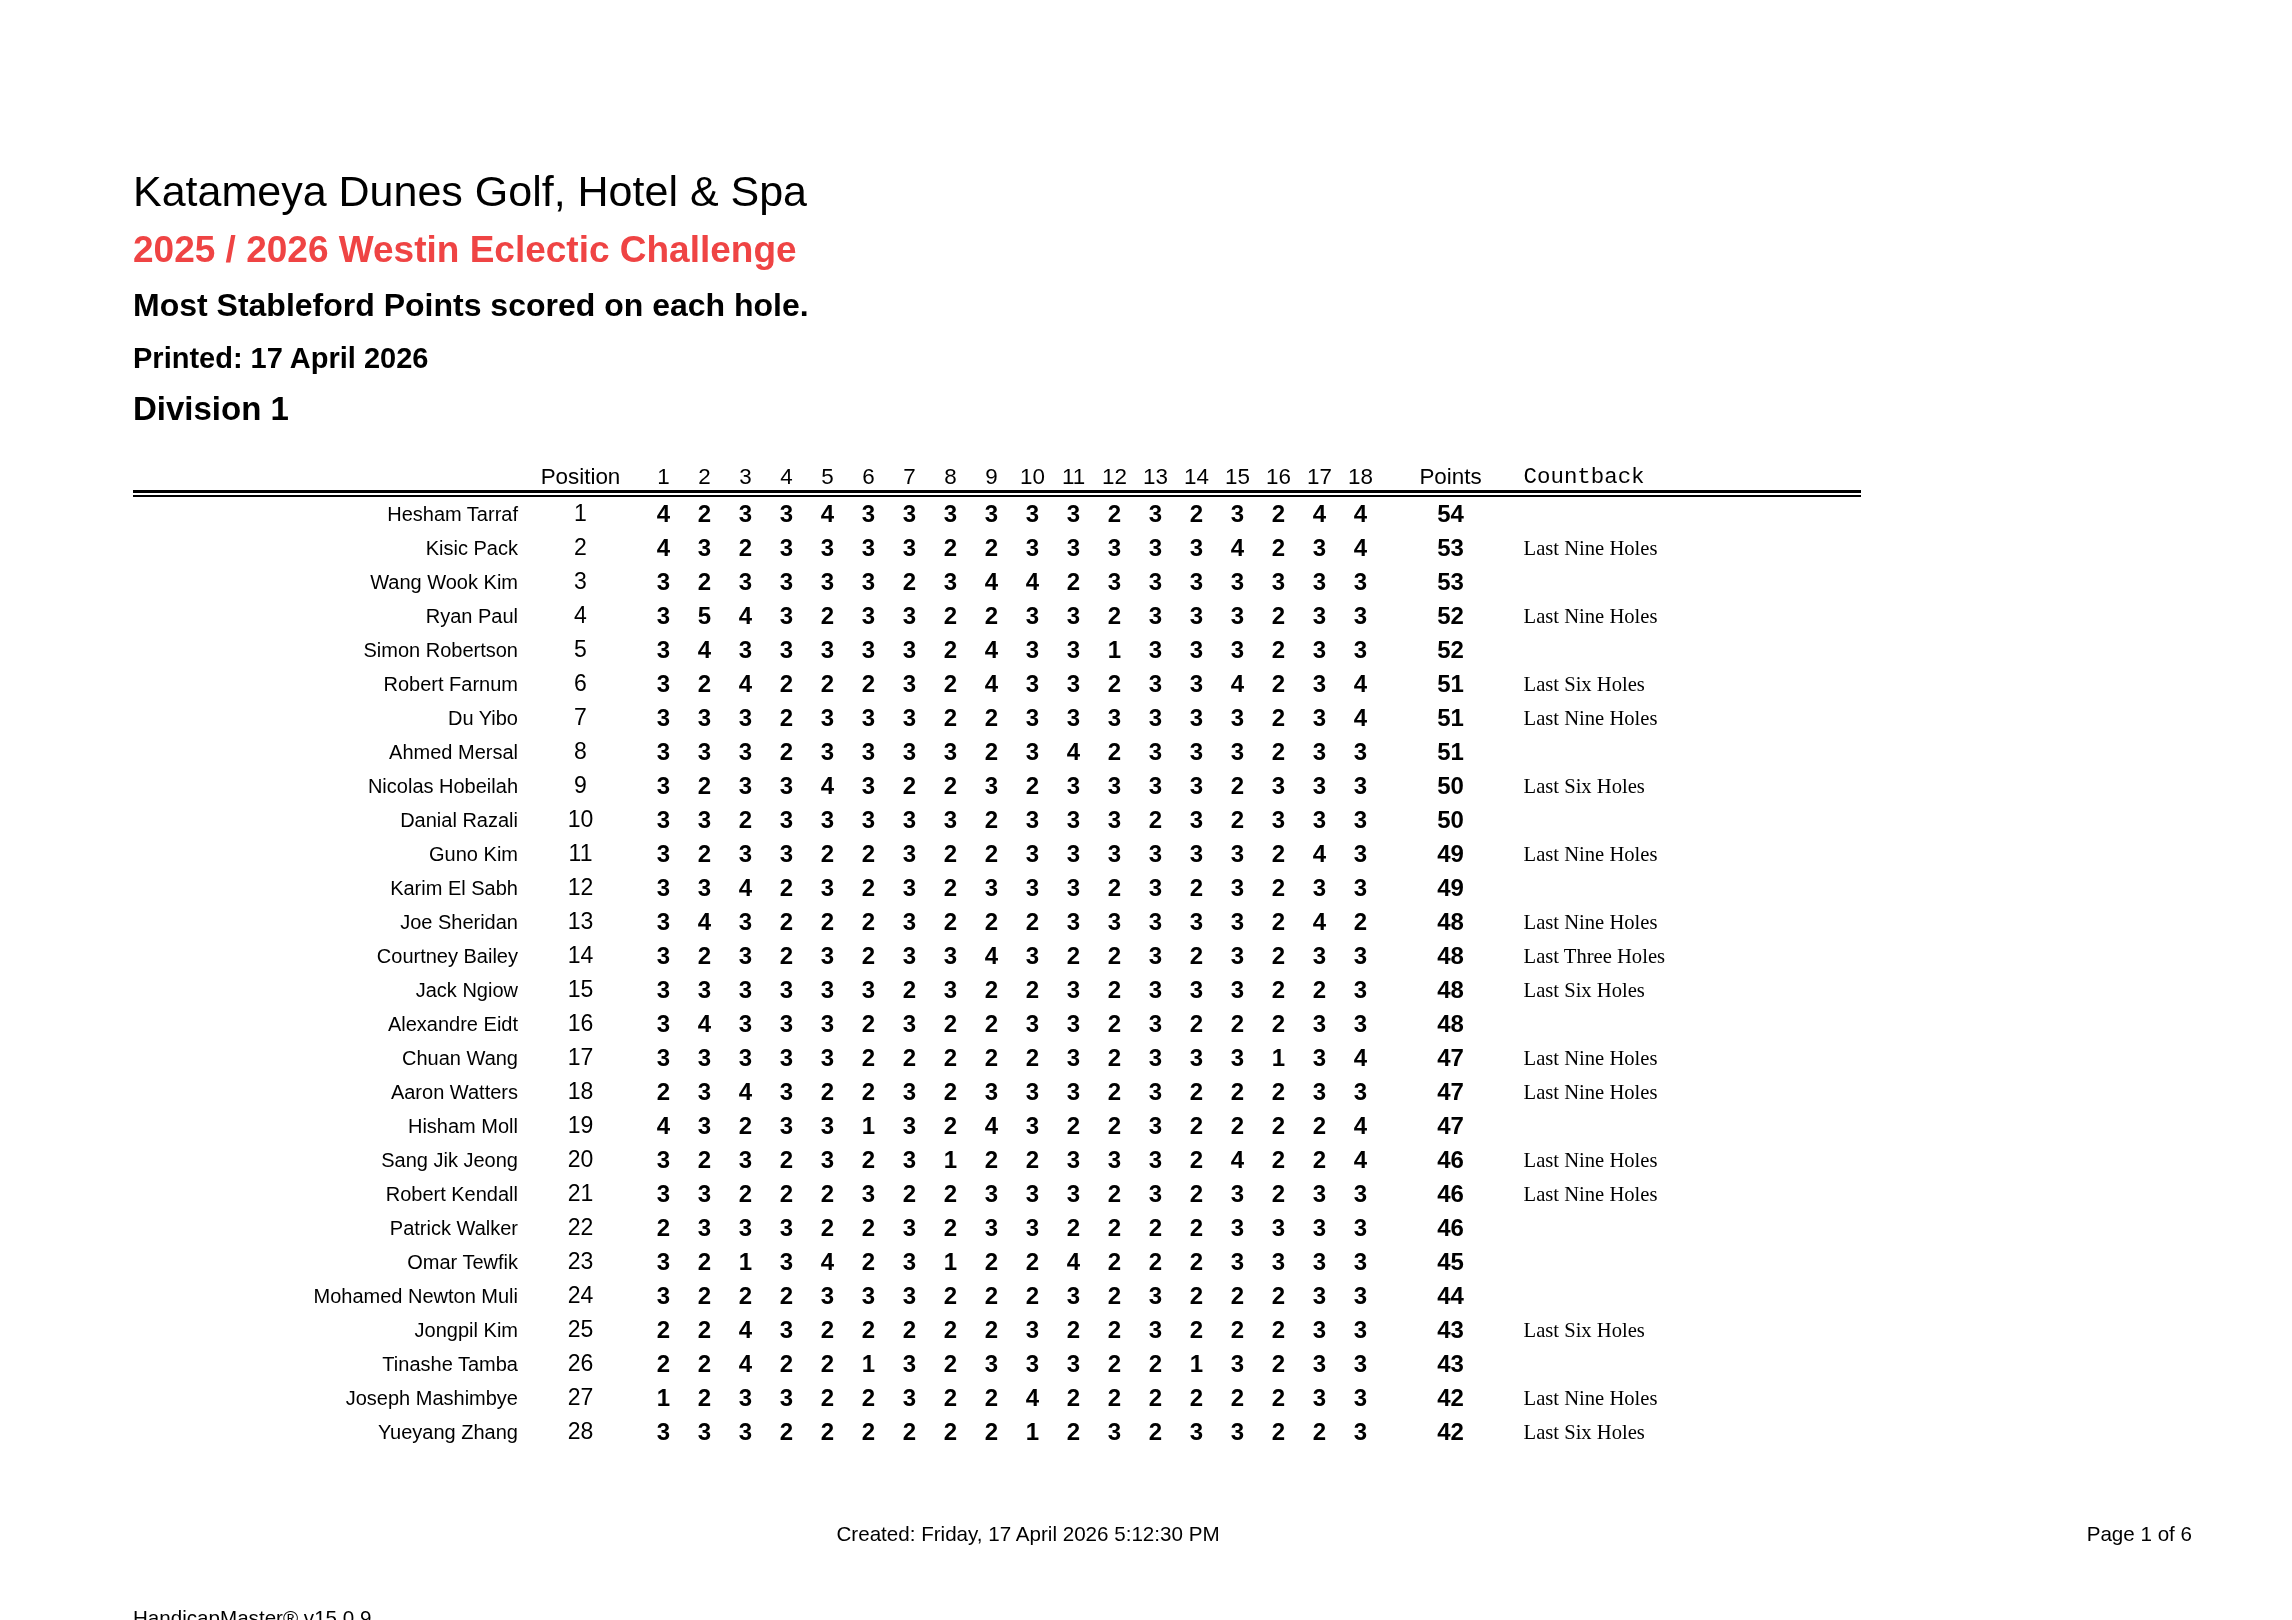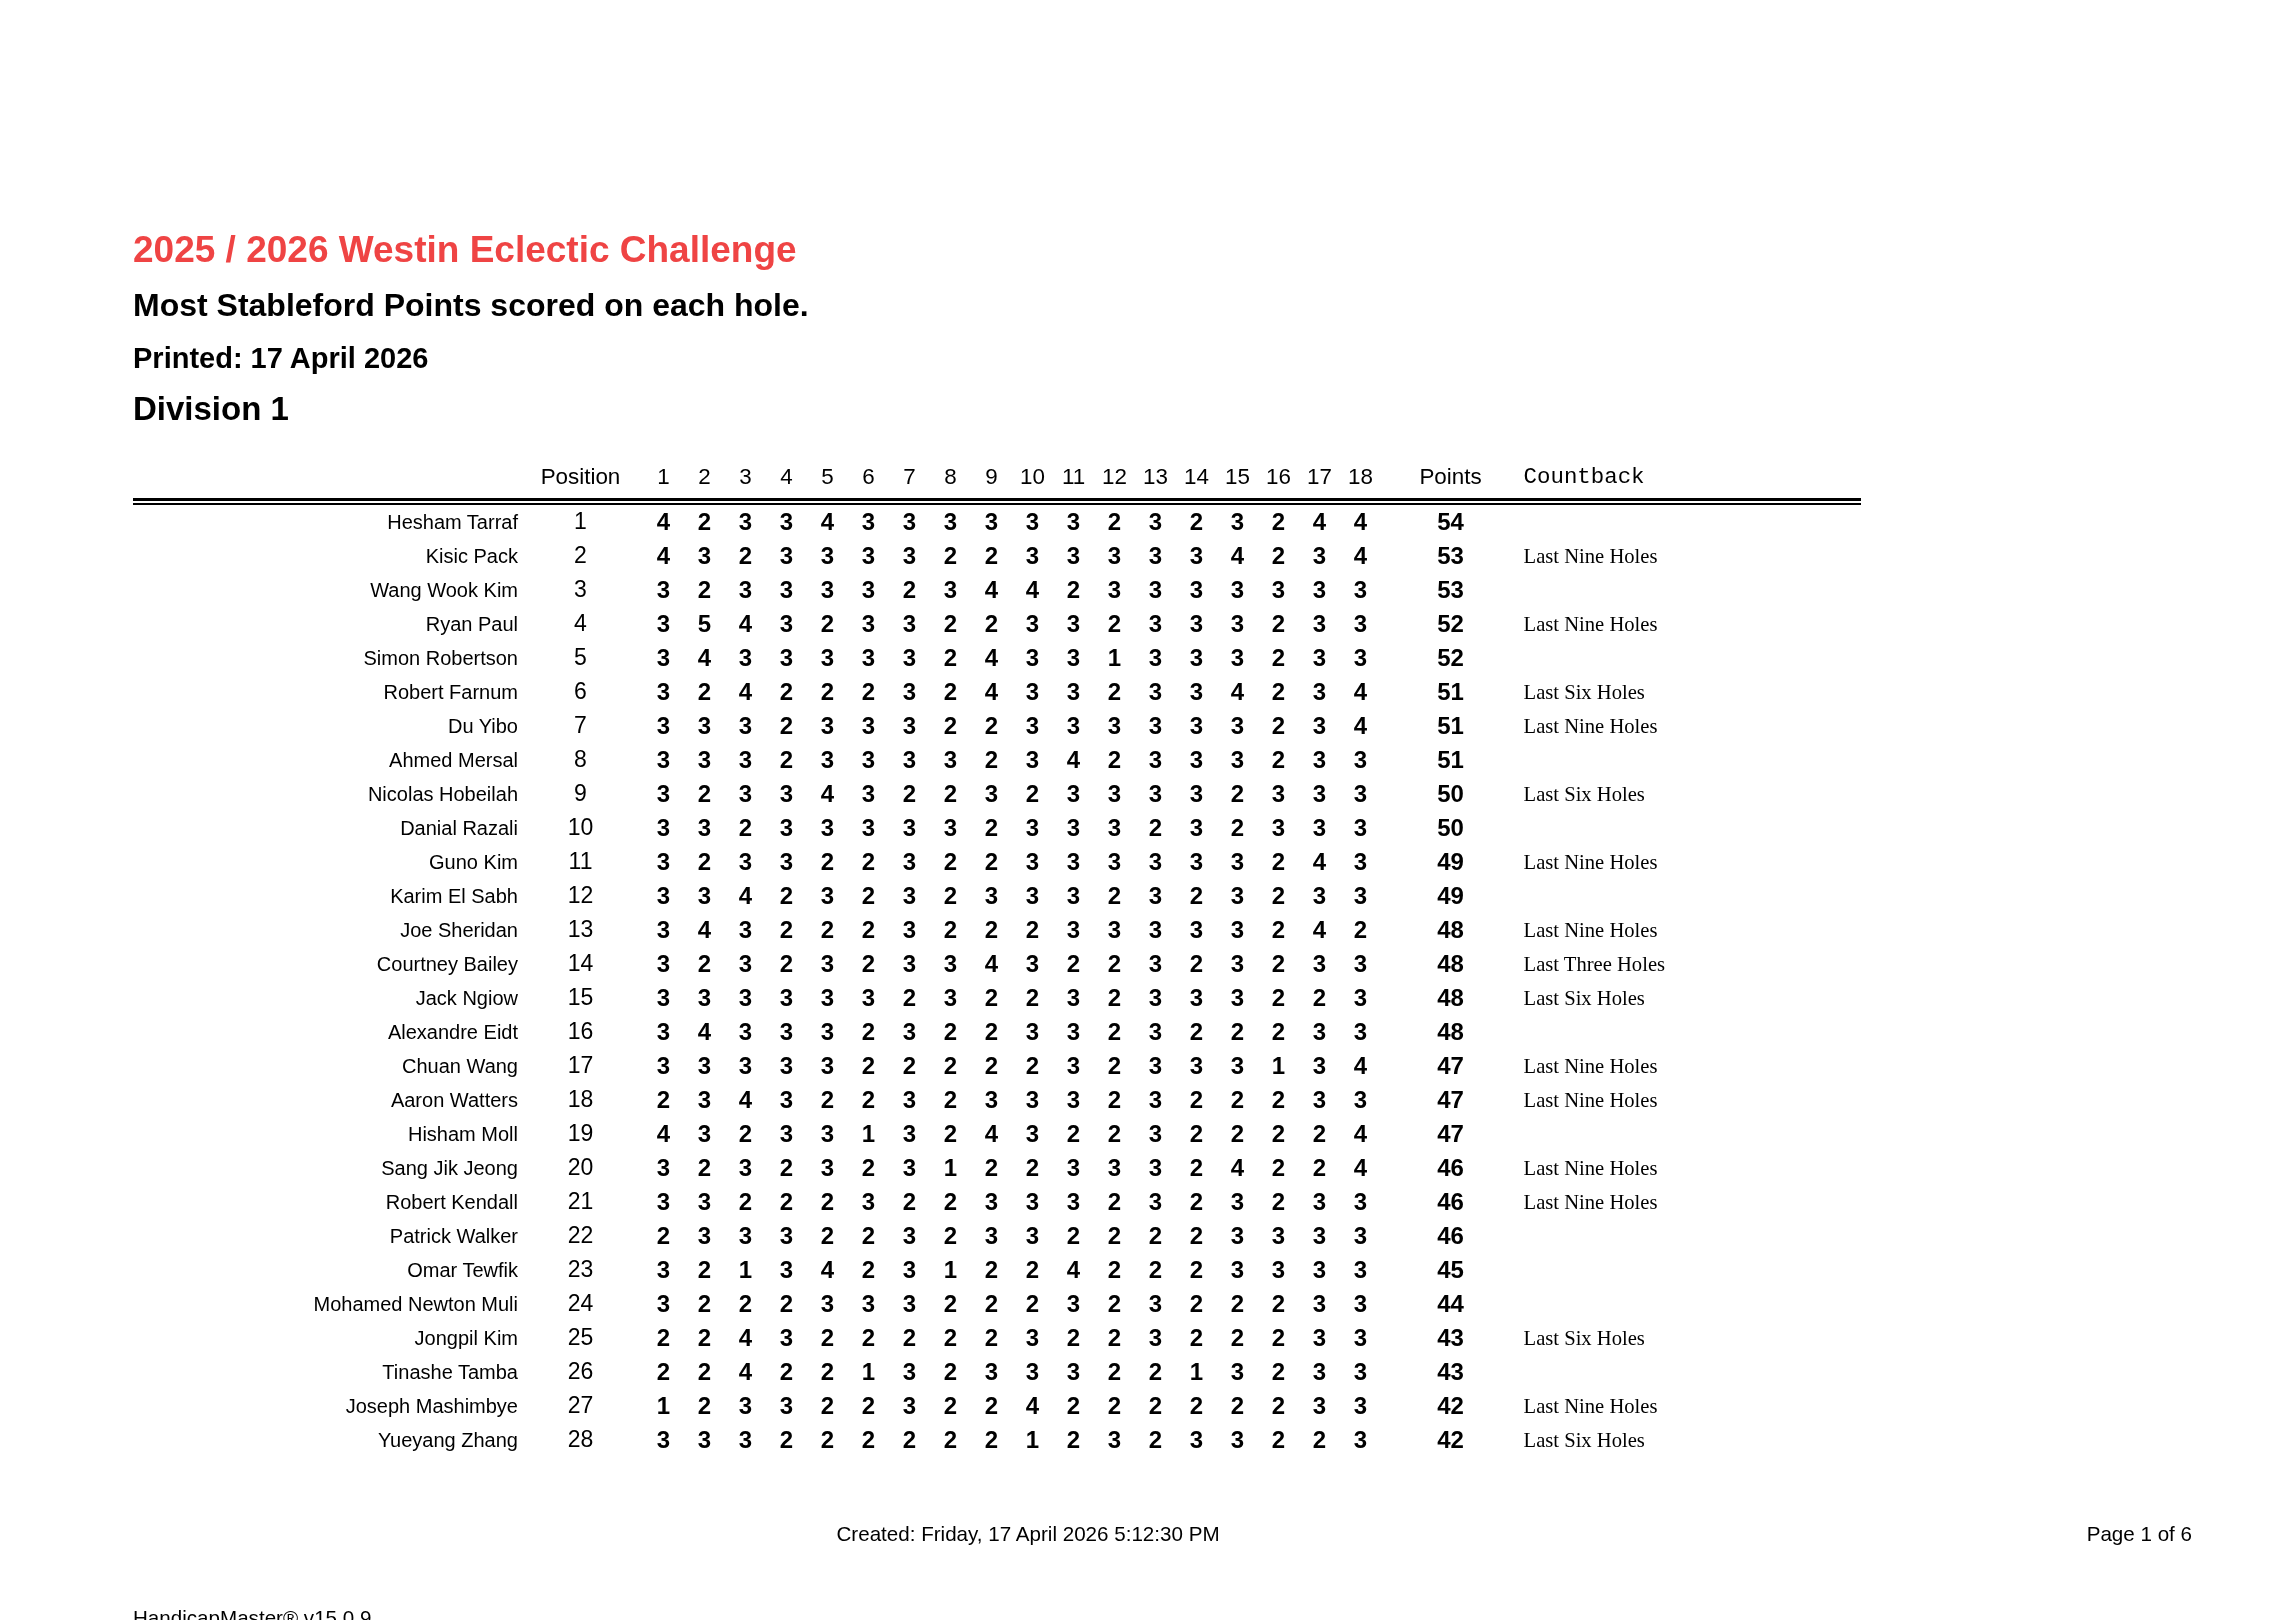--- a/index.html
+++ b/index.html
@@ -7,41 +7,42 @@
         font-family:"Liberation Sans",sans-serif;color:#000;overflow:hidden;}
 
   .club-name{position:absolute;left:133px;top:167px;font-size:43px;font-weight:400;white-space:nowrap;}
   .comp-name{position:absolute;left:133px;top:229px;font-size:37px;font-weight:700;white-space:nowrap;}
   .sub-title{position:absolute;left:133px;top:287px;font-size:32px;font-weight:700;white-space:nowrap;}
   .printed{position:absolute;left:133px;top:342px;font-size:29px;font-weight:700;white-space:nowrap;}
   .division{position:absolute;left:133px;top:390px;font-size:33px;font-weight:700;white-space:nowrap;}
 
   .table{position:absolute;left:133px;top:456px;width:1728px;}
   .grid-row{display:grid;grid-template-columns:385px 125px repeat(18,41px) 139px 338px;}
-  .theader{align-items:end;height:34px;font-size:22.4px;padding-bottom:8px;}
+  .theader{align-items:end;height:34px;font-size:22.4px;padding-bottom:0;}
   .hcell{text-align:center;white-space:nowrap;}
   .hcell.cbh{text-align:left;padding-left:3.6px;font-family:Liberation Mono, monospace;}
   .rule{height:1.8px;border-top:3.6px solid #000;border-bottom:2.7px solid #000;}
   .trow{height:34px;align-items:center;}
   .cell{text-align:center;white-space:nowrap;line-height:1;}
   .cell.name{text-align:right;font-weight:400;font-size:20px;}
   .cell.pos{font-size:23px;}
   .cell.hole{font-weight:700;font-size:24px;}
   .cell.points{font-weight:700;font-size:24px;}
   .cell.countback{text-align:left;padding-left:3.6px;font-family:"Liberation Serif",serif;font-size:20.6px;}
 
   .footer-left{position:absolute;left:133px;top:1606px;font-size:20.6px;white-space:nowrap;}
   .footer-center{position:absolute;left:1028px;top:1522px;transform:translateX(-50%);font-size:20.6px;white-space:nowrap;}
   .footer-right{position:absolute;right:101px;top:1522px;font-size:20.6px;white-space:nowrap;}
 </style>
 </head>
 <body>
 
 <div class="page">
 
+  <div class="club-name">Katameya Dunes Golf, Hotel &amp; Spa</div>
   <div class="comp-name" style="color: #ef4444;">2025 / 2026 Westin Eclectic Challenge</div>
   <div class="sub-title">Most Stableford Points scored on each hole.</div>
   <div class="printed">Printed: 17 April 2026</div>
   <div class="division">Division 1</div>
 
   <div class="table">
     <div class="grid-row theader">
       <span class="hcell"></span>
       <span class="hcell">Position</span>
       <span class="hcell">1</span>

